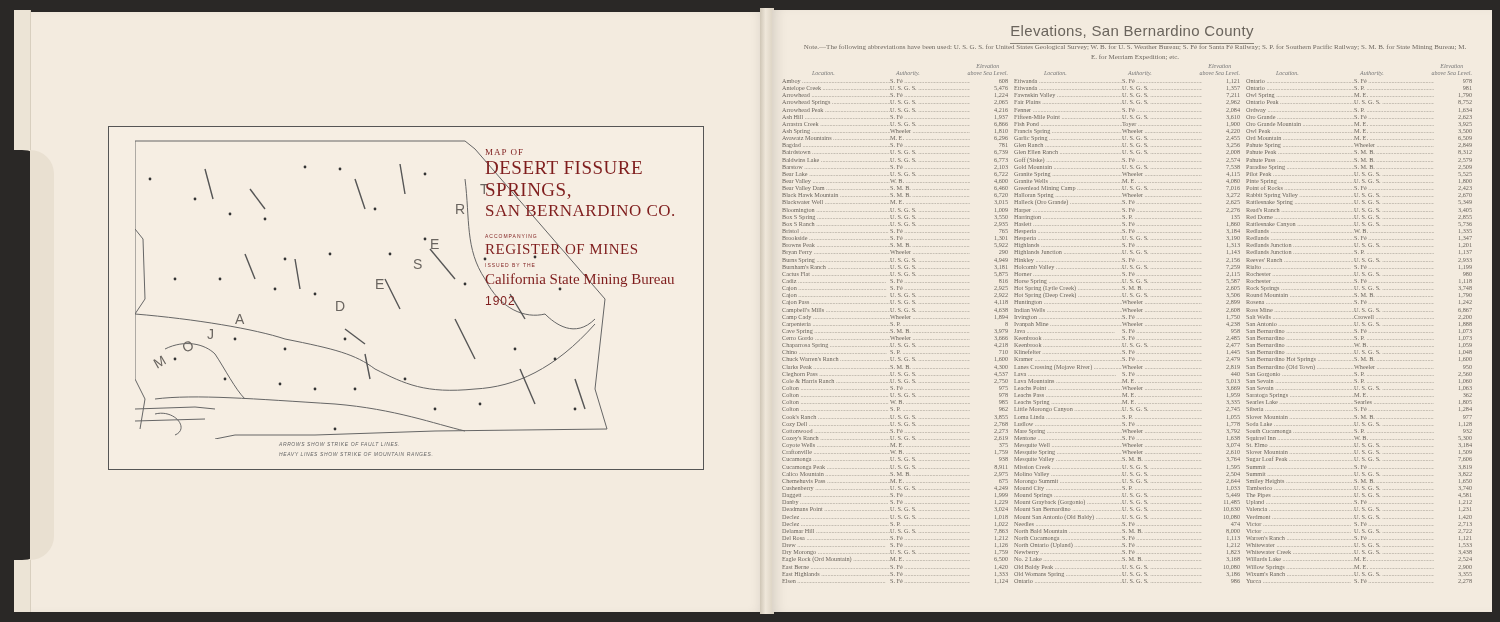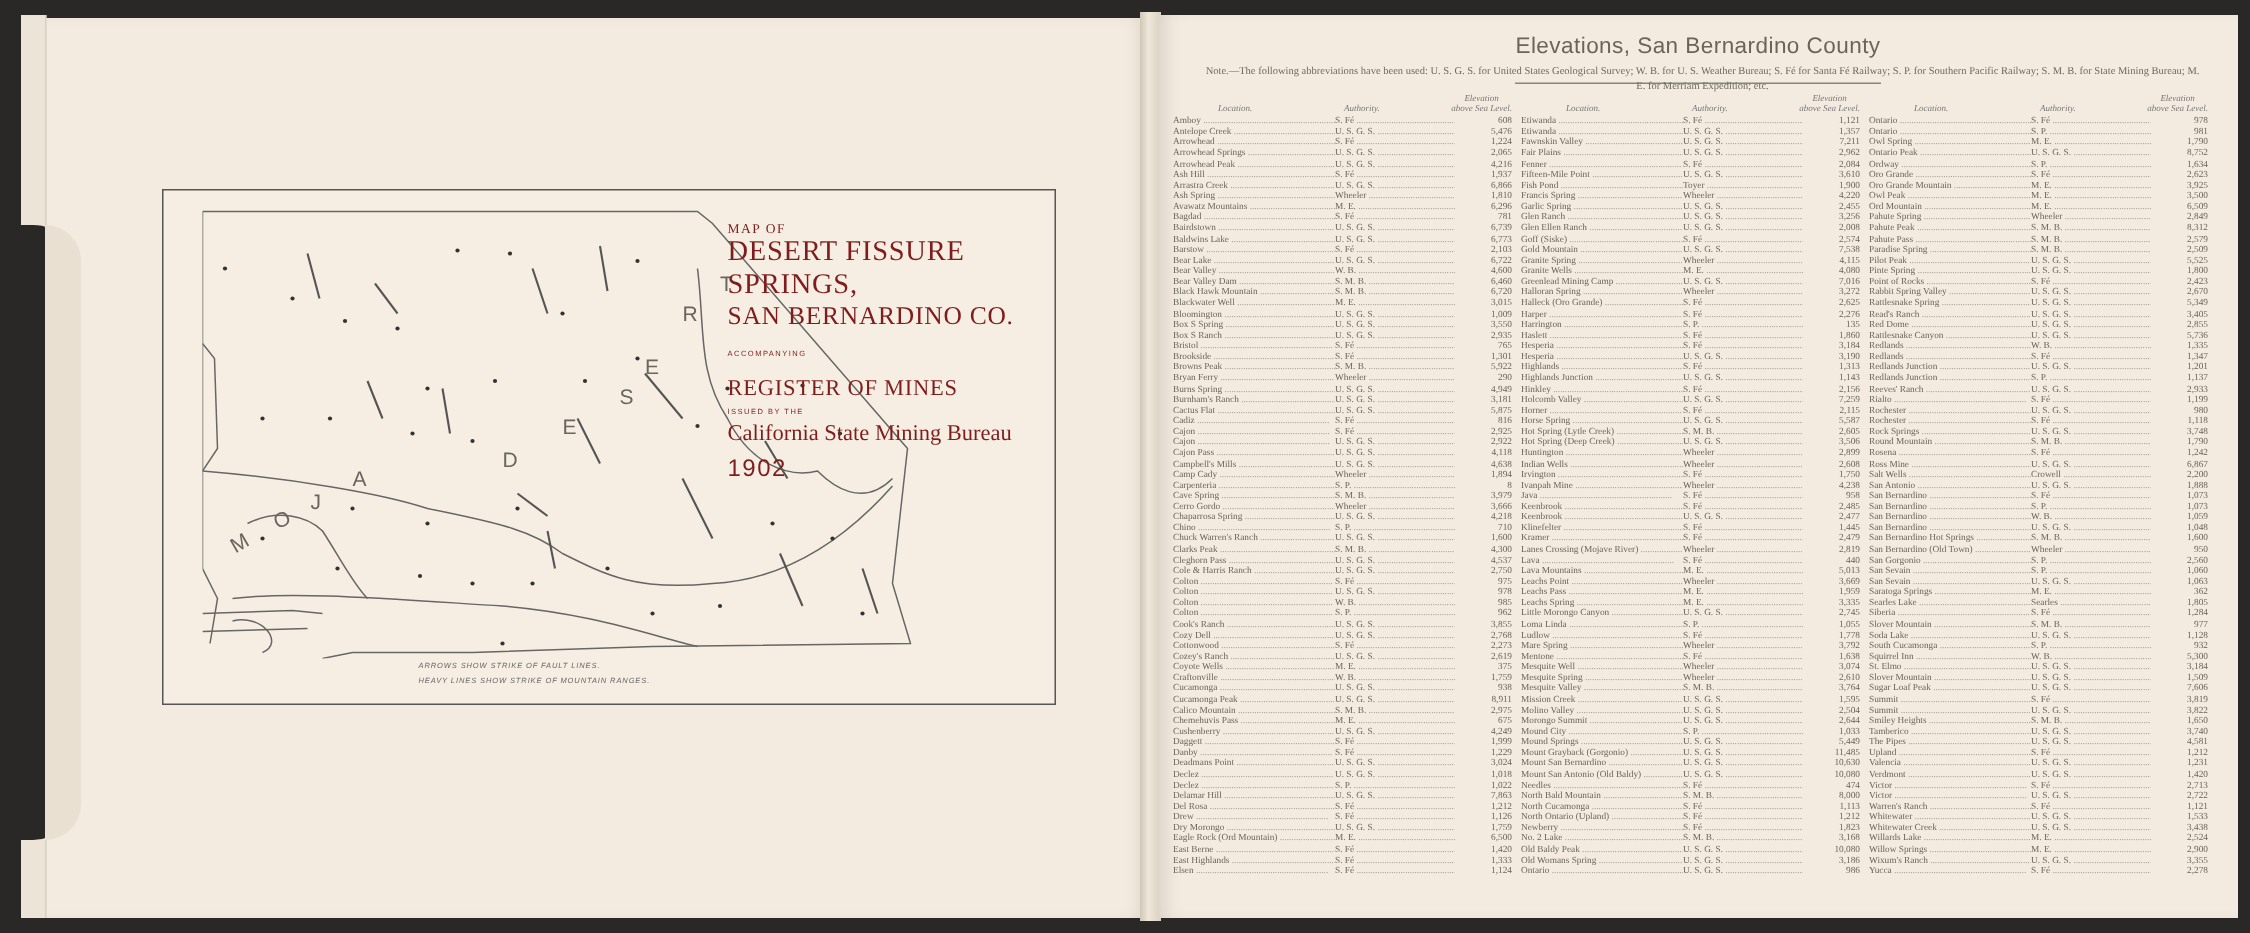--- a/index.html
+++ b/index.html
@@ -13,27 +13,27 @@
   .right-page{position:absolute;left:772px;top:10px;width:720px;height:602px;background:#f3ebdf;box-shadow:inset 10px 0 14px -8px rgba(0,0,0,0.15);}
   
   .map-frame{position:absolute;left:108px;top:126px;width:594px;height:342px;border:1.5px solid #555;background:#f6eee3;}
   .map-inner{position:absolute;left:26px;top:12px;width:560px;height:300px;}
   .map-svg{position:absolute;left:0;top:0;width:560px;height:300px;}
   .map-title-block{position:absolute;left:350px;top:8px;width:240px;color:#7f1d1d;}
   .mt-small{font-size:9px;letter-spacing:1px;}
   .mt-big{font-size:19px;letter-spacing:0.5px;line-height:22px;}
   .mt-mid{font-size:17px;letter-spacing:0.5px;}
   .mt-tiny{font-family:"Liberation Sans",sans-serif;font-size:5px;letter-spacing:1px;margin-top:12px;}
-  .mt-reg{font-size:15px;letter-spacing:0.5px;margin-top:12px;font-family:Liberation Serif, serif;}
+  .mt-reg{font-size:15px;letter-spacing:0.5px;margin-top:2px;font-family:Liberation Serif, serif;}
   .mt-bureau{font-size:15px;margin-top:3px;}
-  .mt-year{font-family:"Liberation Sans",sans-serif;font-size:16px;letter-spacing:1px;margin-top:6px;}
+  .mt-year{font-family:"Liberation Sans",sans-serif;font-size:12px;letter-spacing:1px;margin-top:6px;}
   .map-legend{position:absolute;left:170px;top:312px;font-family:"Liberation Sans",sans-serif;font-size:5px;color:#666;letter-spacing:0.6px;line-height:10px;font-style:italic;}
   
   .rp-title{position:absolute;left:0;top:12px;width:720px;text-align:center;font-family:"Liberation Sans",sans-serif;font-size:15px;color:#6a645c;letter-spacing:0.3px;}
-  .rp-title span{border-bottom:1px solid #8a847a;padding-bottom:16px;}
+  .rp-title span{border-bottom:1px solid #8a847a;padding-bottom:4px;}
   .rp-note{position:absolute;left:28px;top:32px;width:670px;font-size:7px;color:#6e6860;line-height:10px;text-align:center;}
   .cols{position:absolute;left:10px;top:53px;width:700px;}
   .col{position:absolute;top:0;width:230px;}
   .col-head{position:relative;height:14px;font-size:6px;font-style:italic;color:#777;}
   .ch-loc{position:absolute;left:30px;top:7px;}
   .ch-auth{position:absolute;left:114px;top:7px;}
   .ch-elev{position:absolute;right:4px;top:0;text-align:center;line-height:7px;}
   .row{position:relative;height:7.15px;font-size:6.2px;line-height:7.15px;color:#6a645c;white-space:nowrap;}
   .r-loc{position:absolute;left:0;top:0;width:108px;overflow:hidden;}
   .r-loc::after{content:" .........................................................";color:#9a948a;}

